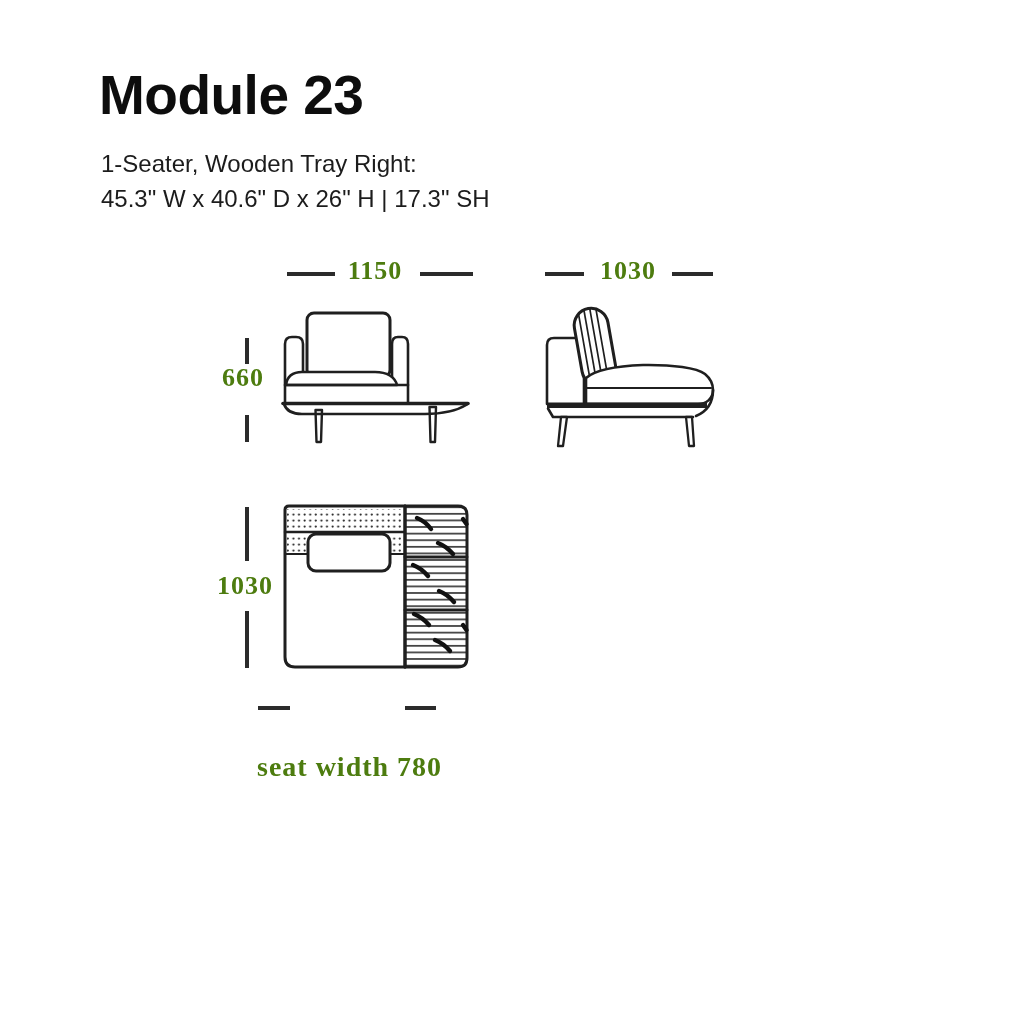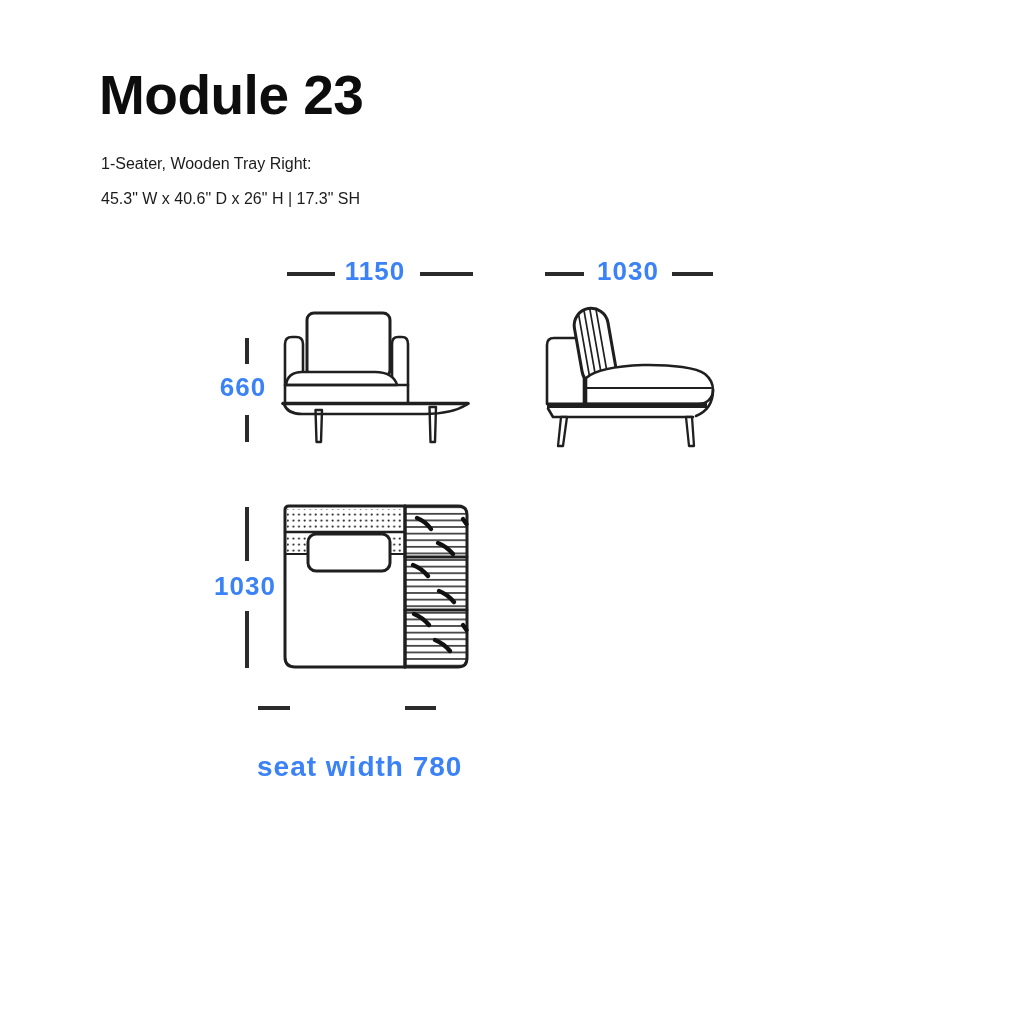--- a/index.html
+++ b/index.html
@@ -4,45 +4,45 @@
 <style>
   html,body{margin:0;padding:0;background:#fff;}
   #canvas{
     position:relative;width:1024px;height:1024px;background:#ffffff;
     font-family:"Liberation Sans","DejaVu Sans",sans-serif;overflow:hidden;
   }
   .abs{position:absolute;}
   .title{
     font-size:55px;font-weight:800;letter-spacing:-0.5px;color:#0d0d0d;line-height:58px;
   }
-  .subtitle{font-size:16px;color:#1c1c1c;line-height:35px;font-weight:400;}
+  .subtitle{font-size:24px;color:#1c1c1c;line-height:35px;font-weight:400;}
   .dim-label{
-    font-size:26px;font-weight:700;color:#3b82f6;letter-spacing:1px;
-    text-align:center;line-height:26px;white-space:nowrap;
+    font-size:26px;font-weight:700;color:#4d7c0f;letter-spacing:1px;
+    text-align:center;line-height:26px;white-space:nowrap;font-family:Liberation Serif, serif;
   }
   .dim-label.wide{font-size:28px;text-align:left;margin-top:32px;}
   .hdash{background:#2b2b2b;height:3.5px;}
   .vdash{background:#2b2b2b;width:3.5px;}
   svg{display:block;}
 </style>
 </head>
 <body>
 
 <div id="canvas">
 
   <div class="abs title" style="left:99px;top:66px;">Module 23</div>
   <div class="abs subtitle" style="left:101px;top:146px;">1-Seater, Wooden Tray Right:</div>
   <div class="abs subtitle" style="left:101px;top:181px;">45.3" W x 40.6" D x 26" H | 17.3" SH</div>
 
   <div class="abs hdash" style="left:287px;top:272px;width:48px;"></div>
   <div class="abs dim-label" style="left:337px;top:258px;width:76px;">1150</div>
   <div class="abs hdash" style="left:420px;top:272px;width:53px;"></div>
 
   <div class="abs vdash" style="left:245px;top:338px;height:26px;"></div>
-  <div class="abs dim-label" style="left:212px;top:374px;width:62px;text-align:center;">660</div>
+  <div class="abs dim-label" style="left:212px;top:365px;width:62px;text-align:center;">660</div>
   <div class="abs vdash" style="left:245px;top:415px;height:27px;"></div>
 
   <div class="abs hdash" style="left:545px;top:272px;width:39px;"></div>
   <div class="abs dim-label" style="left:589px;top:258px;width:78px;">1030</div>
   <div class="abs hdash" style="left:672px;top:272px;width:41px;"></div>
 
   <div class="abs vdash" style="left:245px;top:507px;height:54px;"></div>
   <div class="abs dim-label" style="left:209px;top:573px;width:72px;">1030</div>
   <div class="abs vdash" style="left:245px;top:611px;height:57px;"></div>
 

